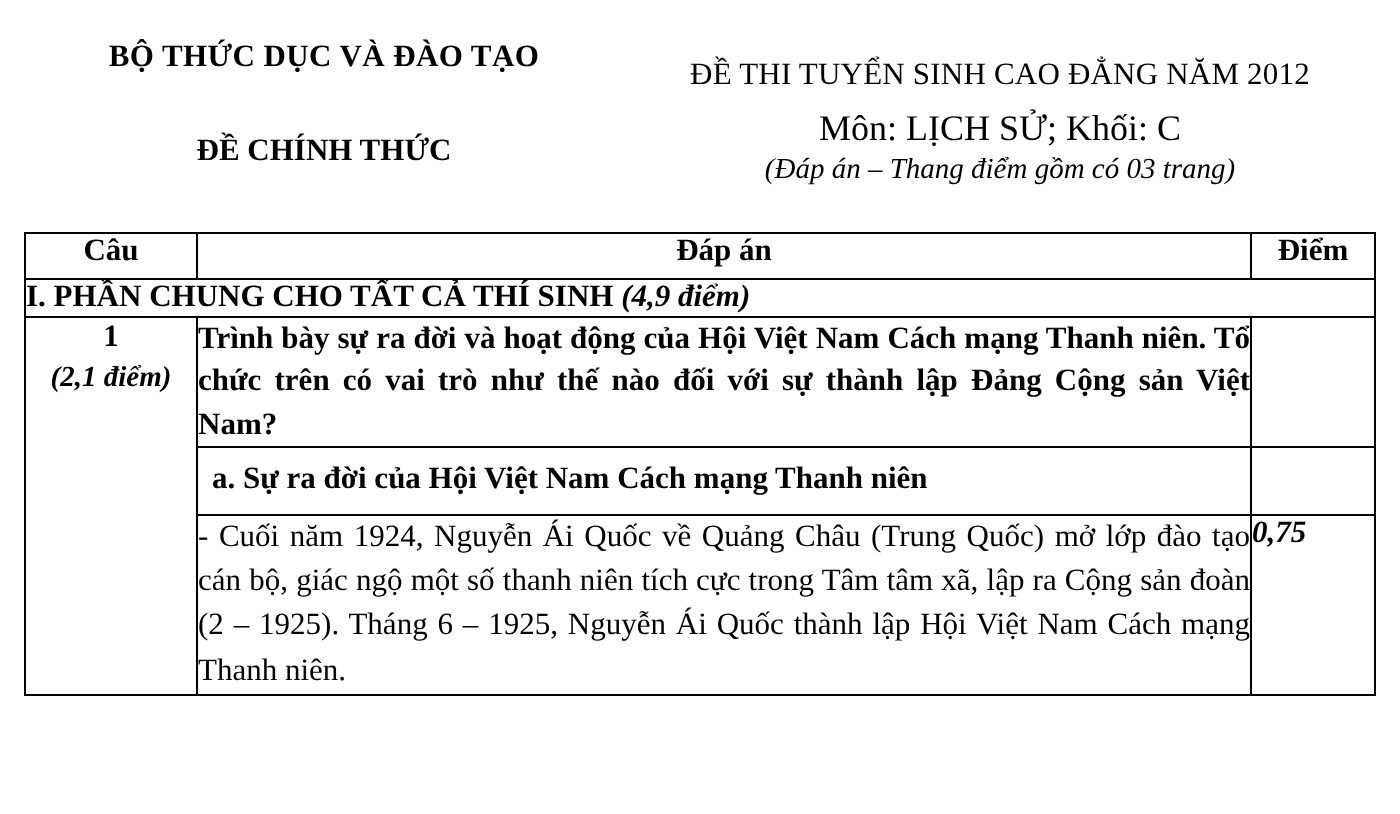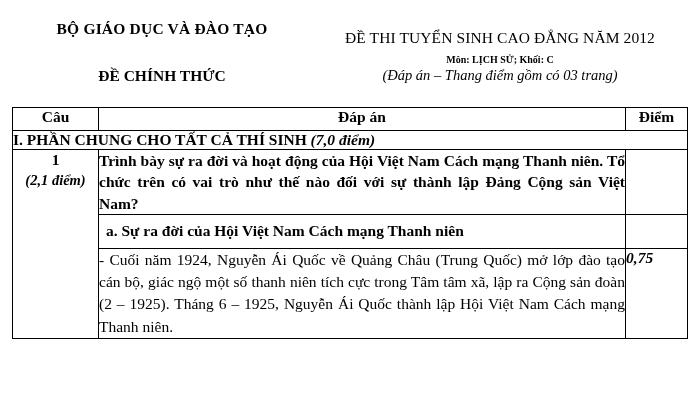--- a/index.html
+++ b/index.html
@@ -53,22 +53,22 @@
     font-size: 15.5px;
     letter-spacing: .3px;
   }
   .exam-title {
     font-weight: normal;
     font-size: 15.5px;
     margin-top: 15px;
     letter-spacing: .1px;
   }
   .subject {
-    font-weight: bold;
-    font-size: 10px;
+    font-weight: normal;
+    font-size: 18px;
     margin-top: 7px;
   }
   .pages-note {
     font-style: italic;
     font-size: 14.5px;
     margin-top: 2px;
   }
   
   table.sheet {
     border-collapse: collapse;
@@ -126,21 +126,21 @@
   }
   .diem-cell.empty { }
 </style>
 </head>
 <body>
 
 <div class="page">
 
   <div class="header">
     <div class="header-left">
-      <div class="ministry">BỘ GIÁO DỤC VÀ ĐÀO TẠO</div>
+      <div class="ministry">BỘ THỨC DỤC VÀ ĐÀO TẠO</div>
       <div class="official">ĐỀ CHÍNH THỨC</div>
     </div>
     <div class="header-right">
       <div class="exam-title">ĐỀ THI TUYỂN SINH CAO ĐẲNG NĂM 2012</div>
       <div class="subject">Môn: LỊCH SỬ; Khối: C</div>
       <div class="pages-note">(Đáp án – Thang điểm gồm có 03 trang)</div>
     </div>
   </div>
 
   <table class="sheet">
@@ -153,21 +153,21 @@
       <tr>
         <th class="hdr">Câu</th>
         <th class="hdr">Đáp án</th>
         <th class="hdr">Điểm</th>
       </tr>
     </thead>
     <tbody>
       <tr class="section-row">
         <td colspan="3">
           <span>I. PHẦN CHUNG CHO TẤT CẢ THÍ SINH</span>
-          <span class="ital">(7,0 điểm)</span>
+          <span class="ital">(4,9 điểm)</span>
         </td>
       </tr>
 
       <tr>
         <td class="cau-cell" rowspan="3">
           <div class="cau-num">1</div>
           <div class="cau-pts">(2,1 điểm)</div>
         </td>
         <td class="ans-cell bold">Trình bày sự ra đời và hoạt động của Hội Việt Nam Cách mạng Thanh niên. Tổ chức trên có vai trò như thế nào đối với sự thành lập Đảng Cộng sản Việt Nam?</td>
         <td class="diem-cell empty"></td>

